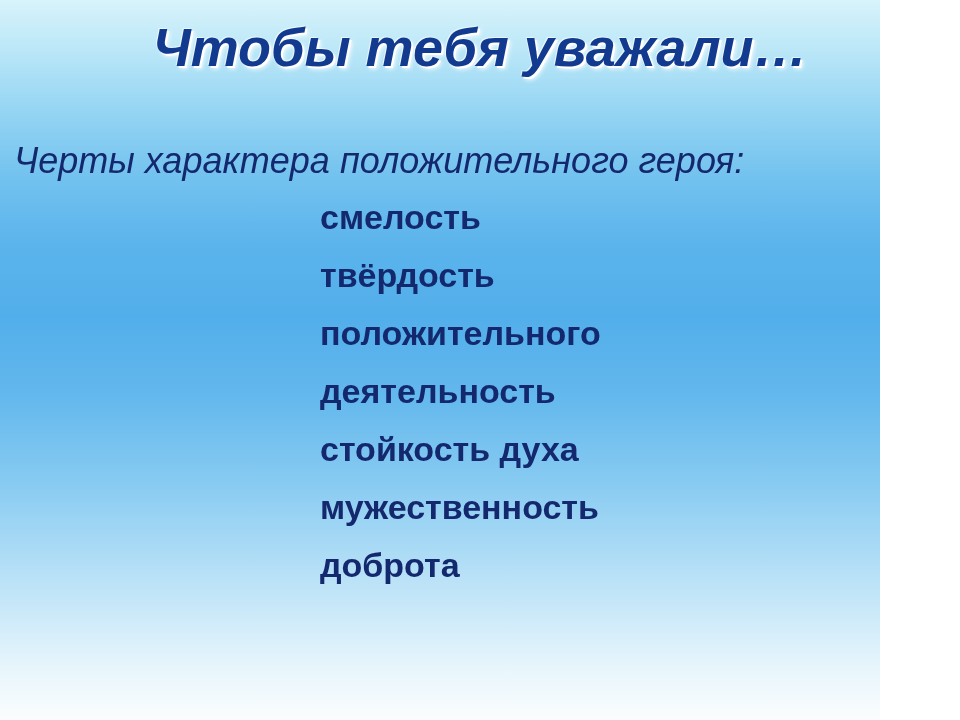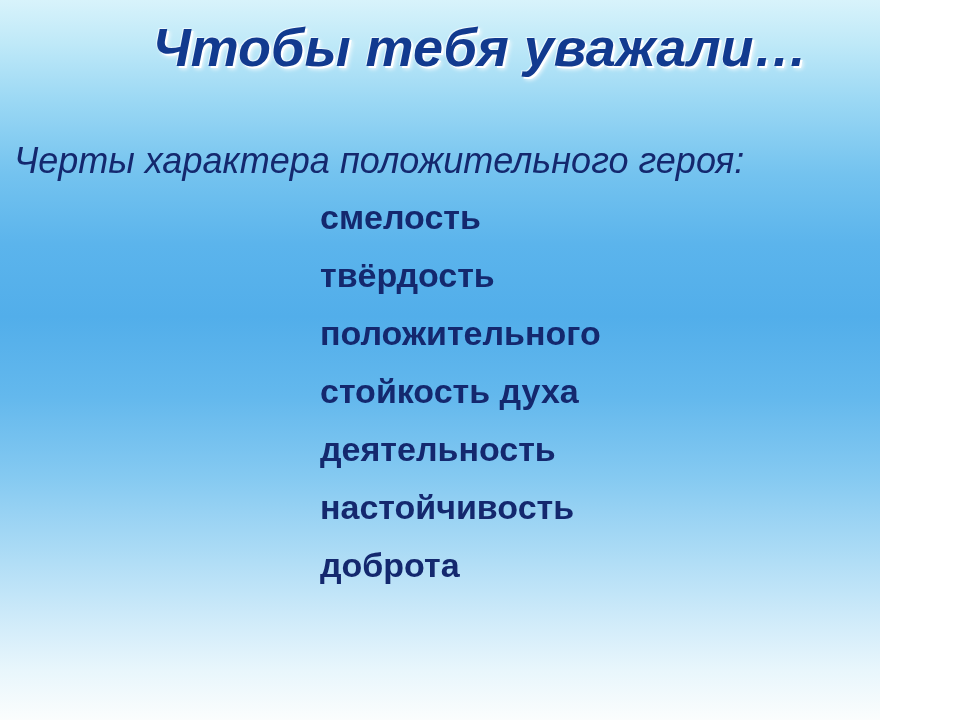--- a/index.html
+++ b/index.html
@@ -82,18 +82,18 @@
 </head>
 <body>
 
 <div class="slide">
   <div class="title">Чтобы тебя уважали…</div>
   <div class="subtitle">Черты характера положительного героя:</div>
   <div class="traits">
     <div class="trait">смелость</div>
     <div class="trait">твёрдость</div>
     <div class="trait">положительного</div>
+    <div class="trait">деятельность</div>
     <div class="trait">стойкость духа</div>
-    <div class="trait">деятельность</div>
-    <div class="trait">настойчивость</div>
+    <div class="trait">мужественность</div>
     <div class="trait">доброта</div>
   </div>
 </div>
 
 </body></html>

